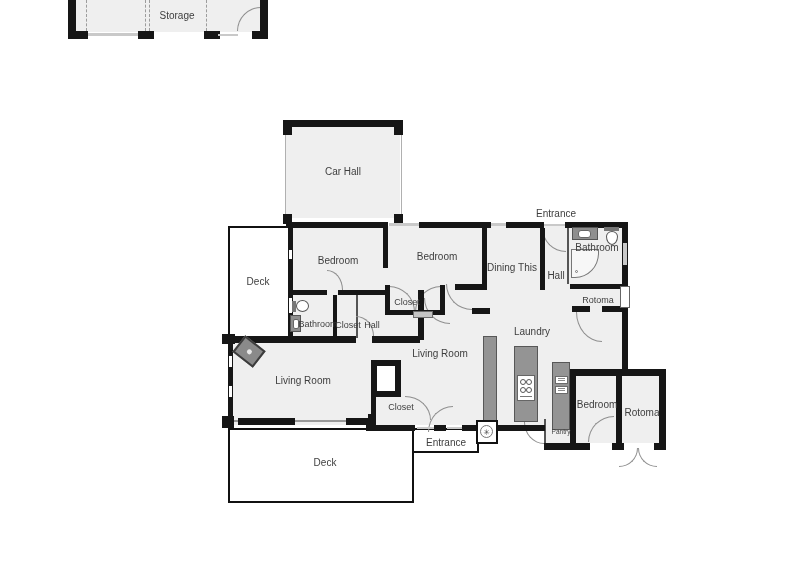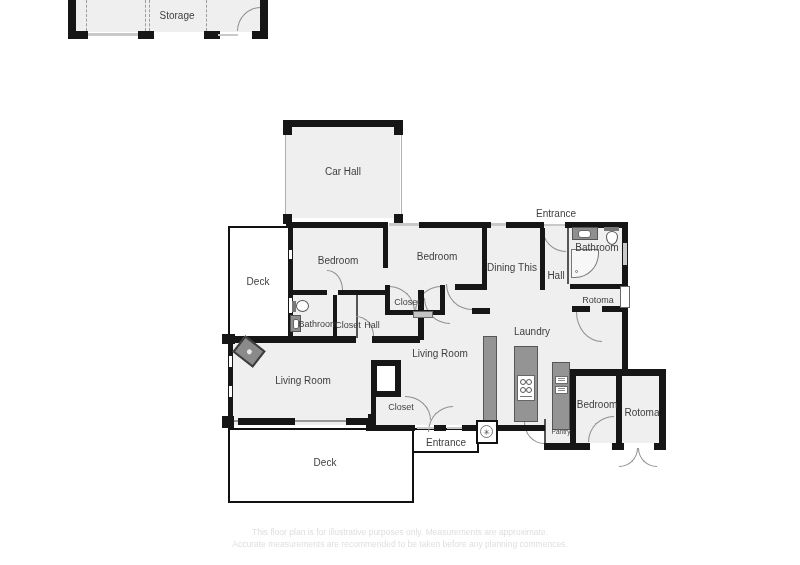--- a/index.html
+++ b/index.html
@@ -220,17 +220,13 @@
   <div class="lbl" style="left:532px;top:331px">Laundry</div>
   <div class="lbl" style="left:440px;top:353px">Living Room</div>
   <div class="lbl" style="left:303px;top:380px">Living Room</div>
   <div class="lbl sm" style="left:401px;top:407px">Closet</div>
   <div class="lbl" style="left:597px;top:404px">Bedroom</div>
   <div class="lbl" style="left:642px;top:412px">Rotoma</div>
   <div class="lbl xs" style="left:561px;top:431px">Pantry</div>
   <div class="lbl" style="left:446px;top:442px">Entrance</div>
   <div class="lbl" style="left:325px;top:462px">Deck</div>
 
-  <div id="disclaimer">
-    <div>This floor plan is for illustrative purposes only. Measurements are approximate.</div>
-    <div>Accurate measurements are recommended to be taken before any planning commences.</div>
-  </div>
 </div>
 
 </body></html>

